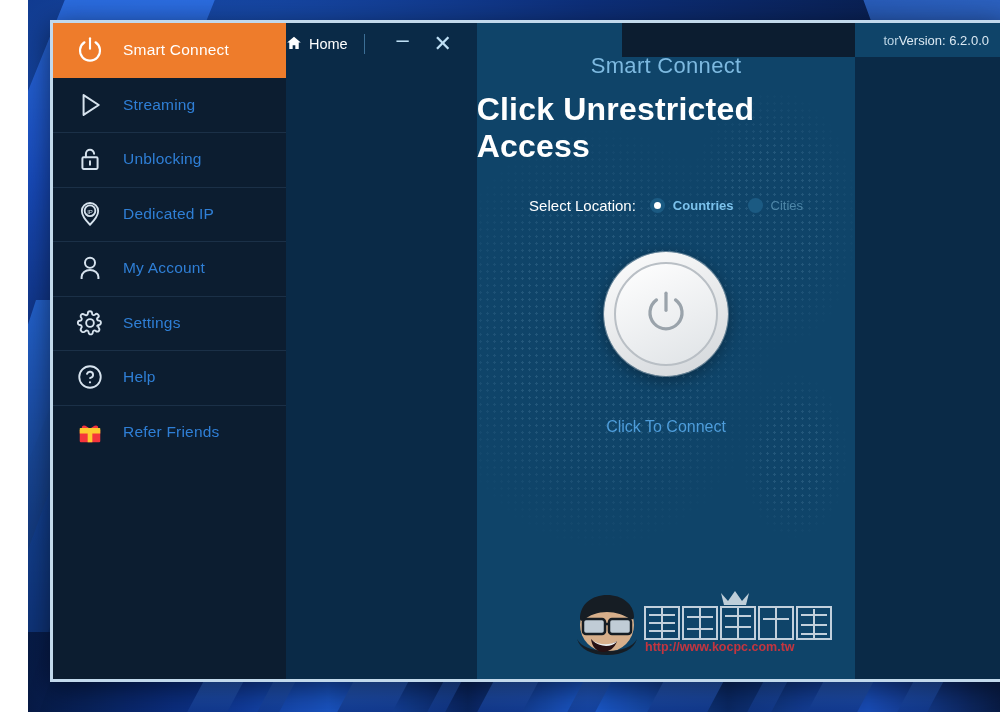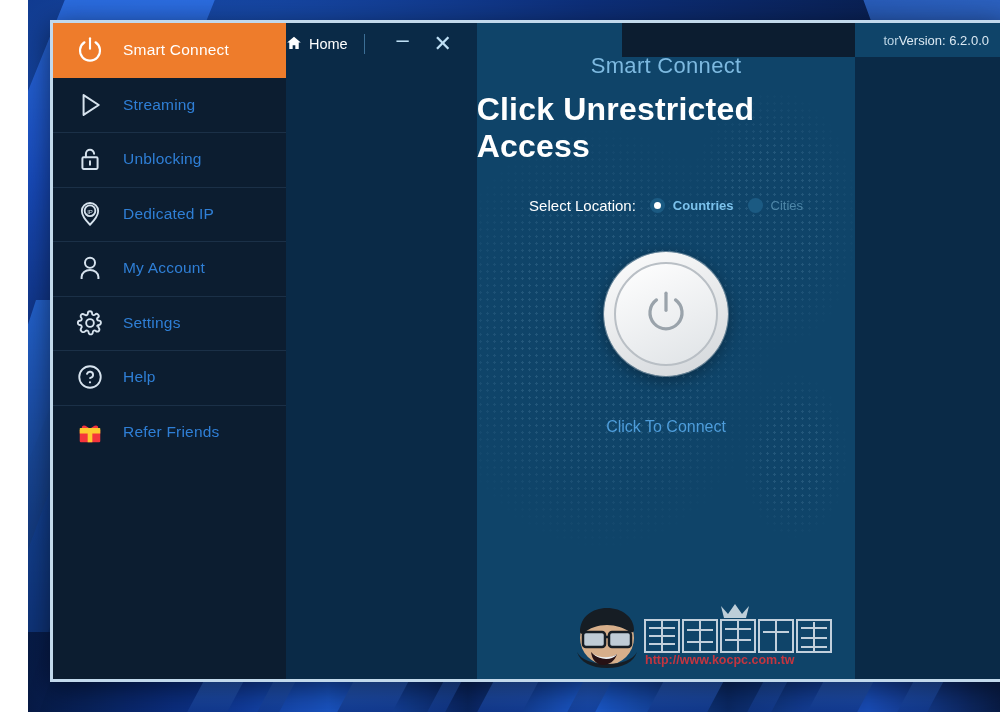--- a/index.html
+++ b/index.html
@@ -255,21 +255,21 @@
   #connect-link {
     margin-top: 42px;
     font-size: 16px;
     color: #4e9ddb;
     cursor: default;
   }
 
   
   #watermark {
     position: absolute;
-    right: 12px; bottom: 11px;
+    right: 12px; bottom: 24px;
     width: 272px; height: 66px;
     pointer-events: none;
     opacity: .92;
   }
 
   
   #statusbar {
     height: 34px;
     background: #0f4469;
     display: flex;

